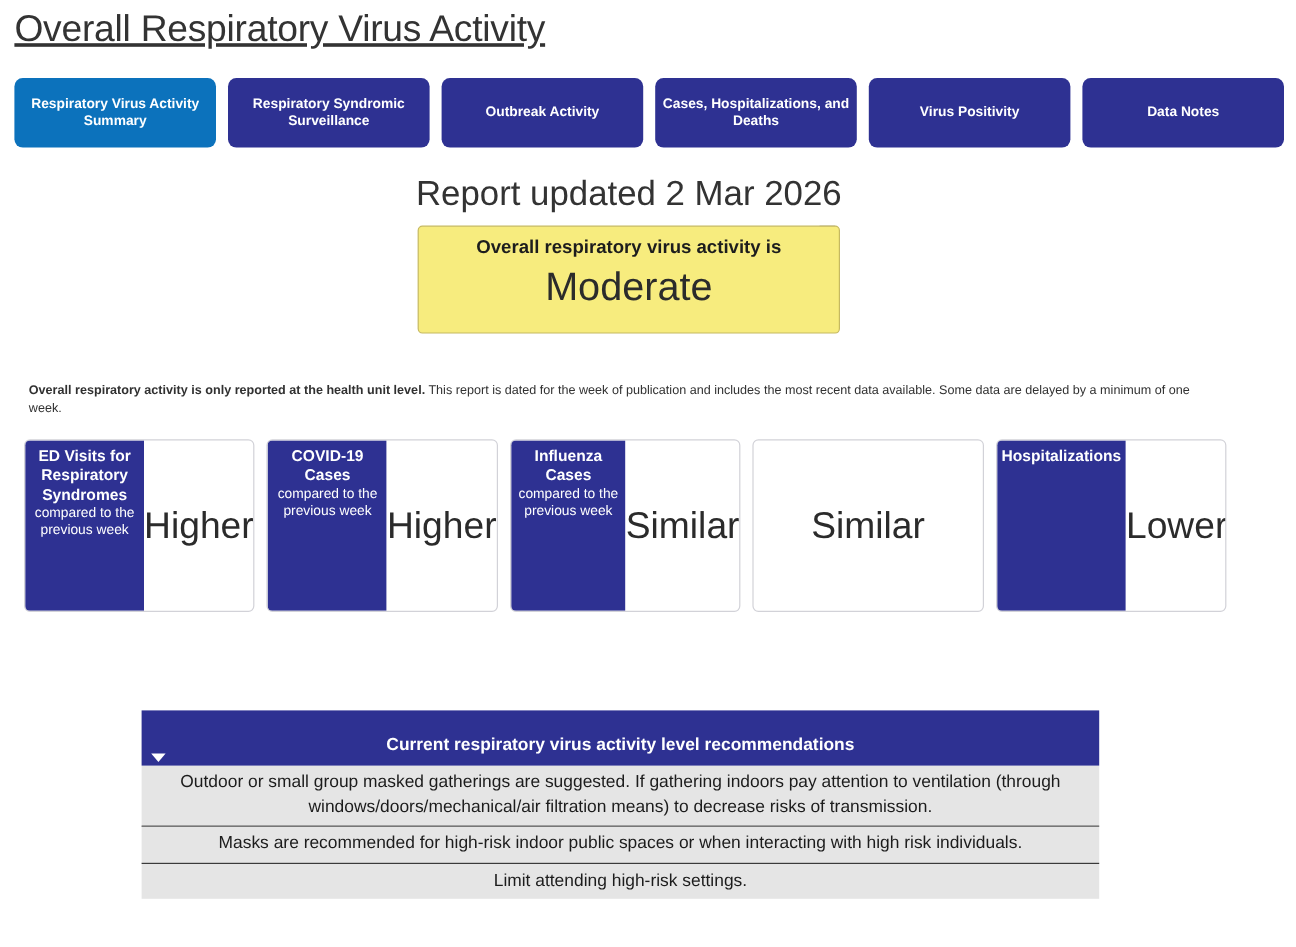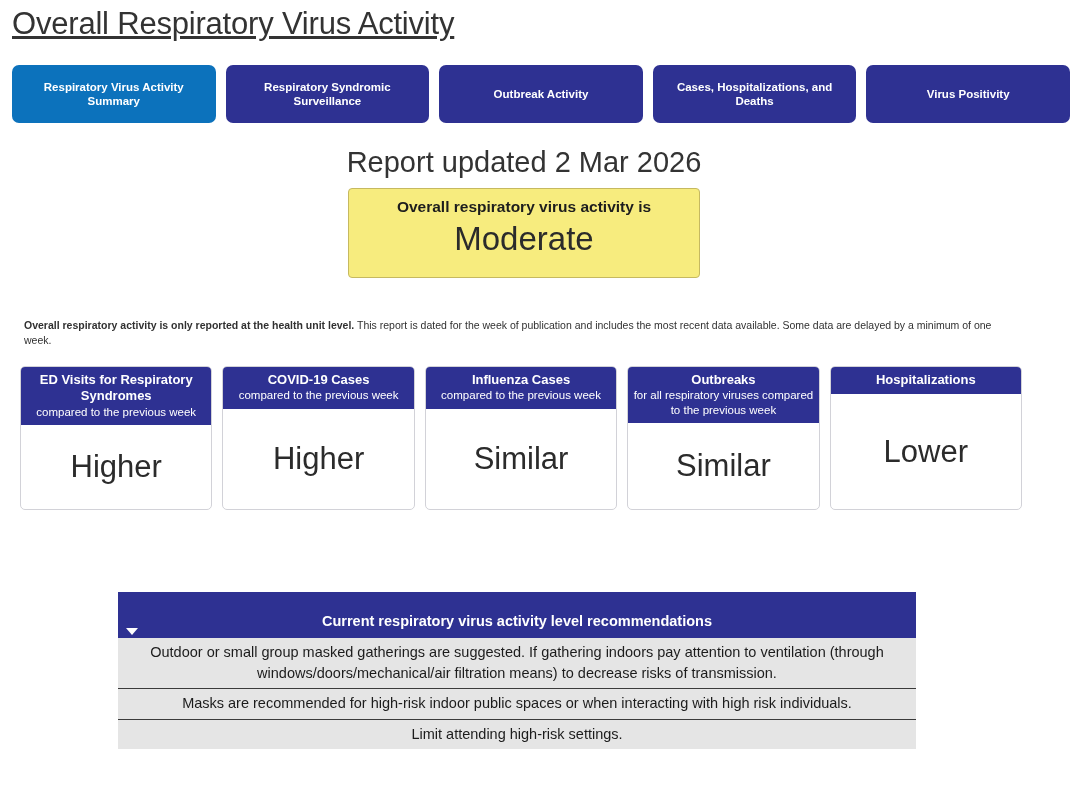--- a/index.html
+++ b/index.html
@@ -145,21 +145,20 @@
     display: flex;
     gap: 10px;
   }
   .card {
     flex: 1 1 0;
     border: 1px solid #d2d2d8;
     border-radius: 5px;
     background: #ffffff;
     box-sizing: border-box;
     display: flex;
-    flex-direction: column;
     overflow: hidden;
   }
   .card-head {
     background: #2E3192;
     color: #ffffff;
     text-align: center;
     padding: 5px 4px 6px 4px;
     line-height: 1.25;
     box-sizing: border-box;
   }
@@ -239,20 +238,23 @@
     </div>
     <div class="tab">
       <span>Outbreak Activity</span>
     </div>
     <div class="tab">
       <span>Cases, Hospitalizations, and Deaths</span>
     </div>
     <div class="tab">
       <span>Virus Positivity</span>
     </div>
+    <div class="tab">
+      <span>Data Notes</span>
+    </div>
   </div>
 
 <div id="report-updated">Report updated  2 Mar 2026</div>
 
 <div id="filter-icon">
   <span></span>
   <span></span>
   <span></span>
 </div>
 
@@ -281,24 +283,20 @@
       <div class="card-value">Higher</div>
     </div>
     <div class="card">
       <div class="card-head">
         <span class="ch-title">Influenza Cases</span>
         <span class="ch-sub">compared to the previous week</span>
       </div>
       <div class="card-value">Similar</div>
     </div>
     <div class="card">
-      <div class="card-head">
-        <span class="ch-title">Outbreaks</span>
-        <span class="ch-sub">for all respiratory viruses compared to the previous week</span>
-      </div>
       <div class="card-value">Similar</div>
     </div>
     <div class="card">
       <div class="card-head">
         <span class="ch-title">Hospitalizations</span>
       </div>
       <div class="card-value">Lower</div>
     </div>
   </div>
 

